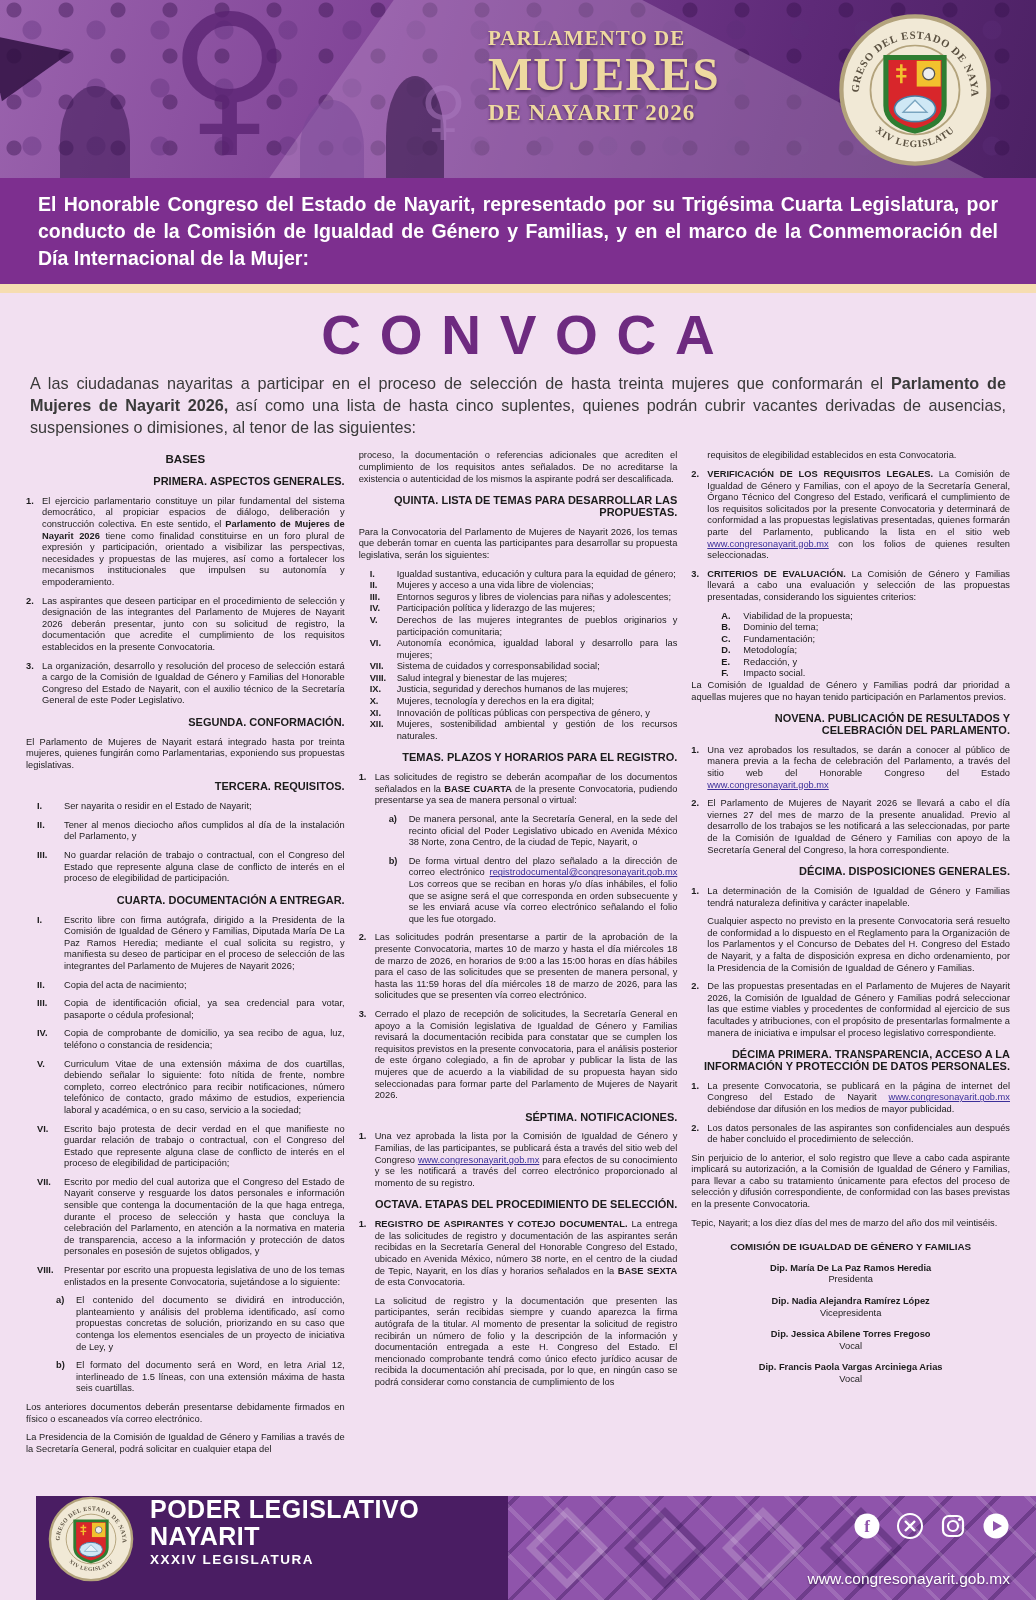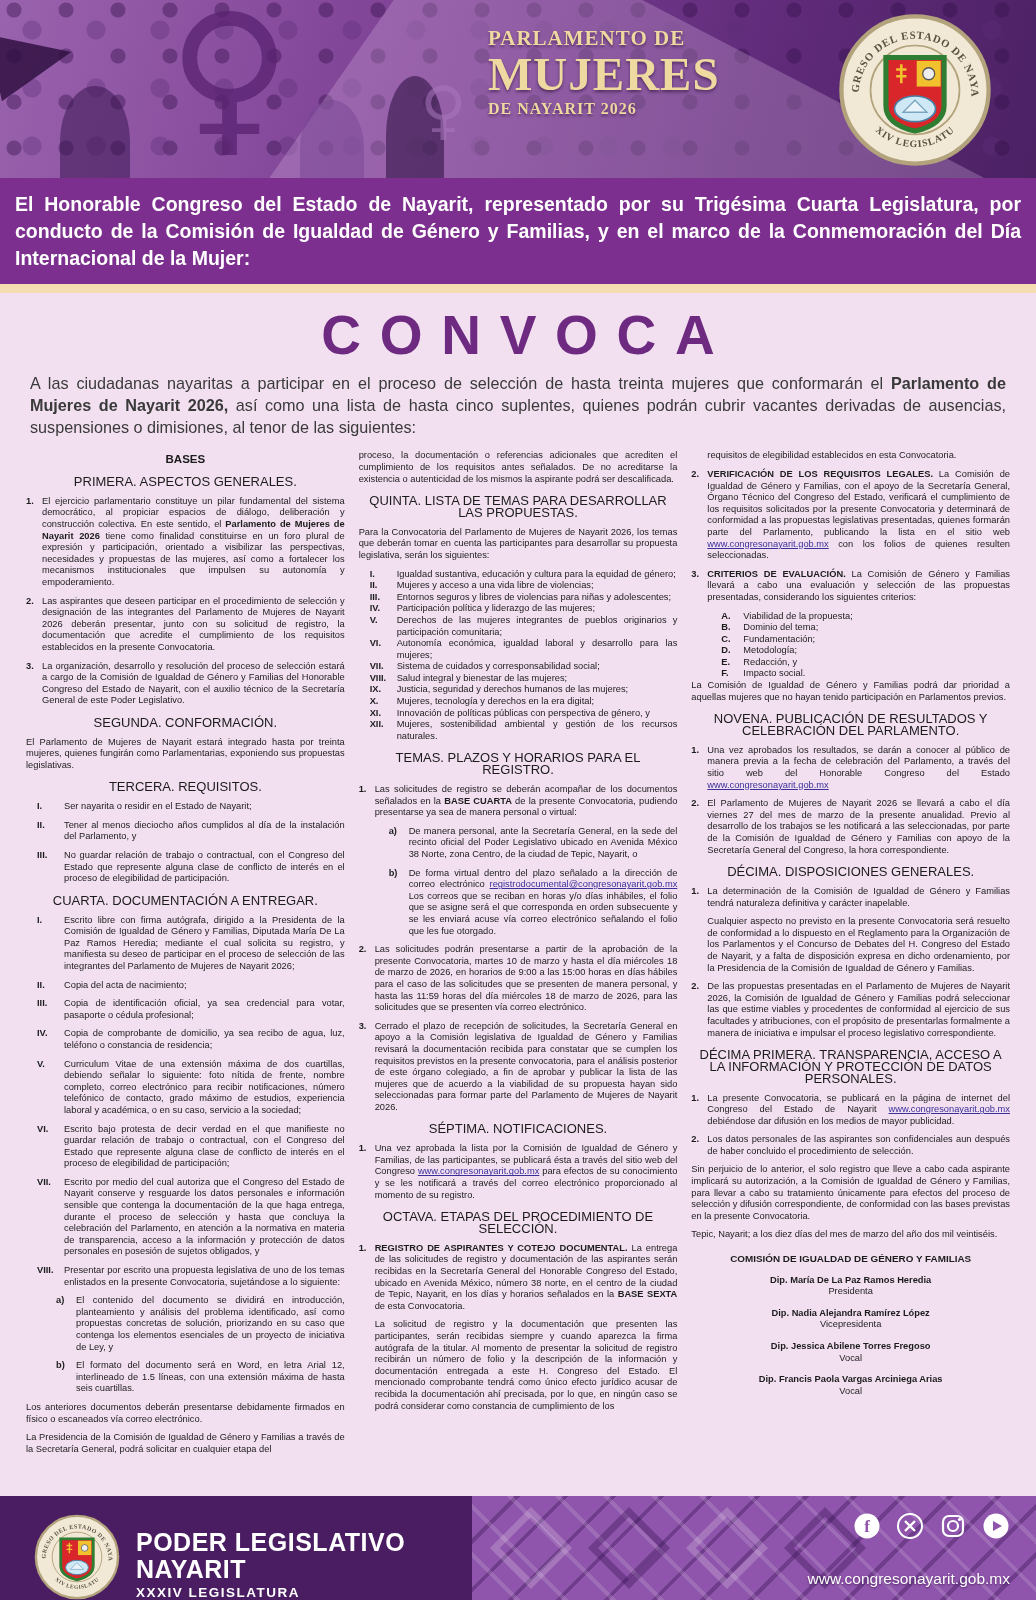--- a/index.html
+++ b/index.html
@@ -26,63 +26,63 @@
   .fig{position:absolute;bottom:-18px;border-radius:50% 50% 0 0;background:rgba(58,22,82,.55);}
   .f1{left:60px;width:70px;height:110px;}
   .f2{left:300px;width:64px;height:96px;background:rgba(120,70,150,.5);}
   .f3{left:386px;width:58px;height:120px;background:rgba(40,12,60,.55);}
 
   .hero-title{position:absolute;left:488px;top:26px;width:296px;text-align:left;
         color:#eed9a0;font-family:"Liberation Serif",serif;font-weight:bold;
         text-shadow:0 2px 3px rgba(40,10,50,.55);}
   .hero-title .t1{font-size:21px;letter-spacing:1px;}
   .hero-title .t2{font-size:47px;line-height:46px;letter-spacing:1px;}
-  .hero-title .t3{font-size:16px;letter-spacing:1px;margin-top:3px;}
+  .hero-title .t3{font-size:23px;letter-spacing:1px;margin-top:3px;}
 
   .seal-wrap{position:absolute;right:44px;top:13px;width:154px;height:154px;}
   .seal-wrap svg{width:100%;height:100%;}
 
   
-  .band{background:#7d2f8f;color:#ffffff;padding:13px 15px 12px;
+  .band{background:#7d2f8f;color:#ffffff;padding:13px 38px 12px;
         font-size:19.5px;line-height:27px;font-weight:bold;text-align:justify;}
   .cream{height:9px;background:#f6ddb1;}
 
   
   .convoca{text-align:center;color:#6e2a80;font-size:55px;font-weight:bold;
         letter-spacing:.34em;text-indent:.34em;margin:10px 0 2px;}
   .lead{padding:4px 30px 8px;font-size:16.2px;line-height:21.8px;color:#3a3a3a;text-align:justify;}
 
   
   .cols{display:grid;grid-template-columns:1fr 1fr 1fr;gap:8px 14px;padding:4px 26px 0;}
   .col{font-size:9.3px;line-height:11.6px;}
   .b{margin:0 0 7px;}
   .t-hc{text-align:center;font-weight:bold;font-size:11.5px;margin:4px 0 9px;}
-  .t-h{font-weight:normal;font-size:13px;line-height:11.8px;margin:10px 0 8px;text-align:center;}
+  .t-h{font-weight:bold;font-size:11px;line-height:11.8px;margin:10px 0 8px;text-align:right;}
   .t-p,.t-pi{text-align:justify;}
   .t-pi{padding-left:16px;}
   .item{position:relative;text-align:justify;}
   .item .lb{position:absolute;left:0;top:0;font-weight:bold;}
   .t-num{padding-left:16px;}
   .t-rom,.t-romt{padding-left:38px;}
   .t-rom .lb,.t-romt .lb{left:11px;}
   .t-romt{margin-bottom:0;}
   .t-let{padding-left:50px;}
   .t-let .lb{left:30px;}
   .t-lett{padding-left:52px;margin-bottom:0;}
   .t-lett .lb{left:30px;}
   .t-sigh{text-align:center;font-weight:bold;font-size:9.9px;margin:12px 0 10px;}
   .t-sig{text-align:center;margin:0 0 10px;}
   .t-sig .nm{font-weight:bold;display:block;}
   .t-sig .rl{display:block;}
   .lnk{color:#3b2f99;text-decoration:underline;cursor:pointer;}
 
   
   .footer{position:absolute;left:0;bottom:0;width:1036px;height:104px;display:flex;}
-  .f-left{width:472px;background:#4a1d63;display:flex;align-items:flex-end;gap:16px;
-          padding-left:34px;box-sizing:border-box;}
+  .f-left{width:472px;background:#4a1d63;display:flex;align-items:flex-start;gap:16px;
+          padding-left:12px;box-sizing:border-box;margin-left:36px;}
   .f-seal{width:86px;height:86px;flex:0 0 auto;}
   .f-seal svg{width:100%;height:100%;}
   .f-org{color:#fff;}
   .f-org .o1,.f-org .o2{font-size:25px;font-weight:bold;line-height:27px;letter-spacing:.5px;}
   .f-org .o3{font-size:13.5px;font-weight:bold;letter-spacing:1.5px;margin-top:2px;}
   .f-right{flex:1;position:relative;background-color:#8f54ab;overflow:hidden;
         background-image:
           repeating-linear-gradient(45deg, transparent 0 30px, rgba(255,255,255,.14) 30px 34px),
           repeating-linear-gradient(-45deg, transparent 0 30px, rgba(58,22,88,.38) 30px 34px);}
   .motifs{position:absolute;inset:0;display:flex;align-items:center;gap:40px;padding-left:30px;}

